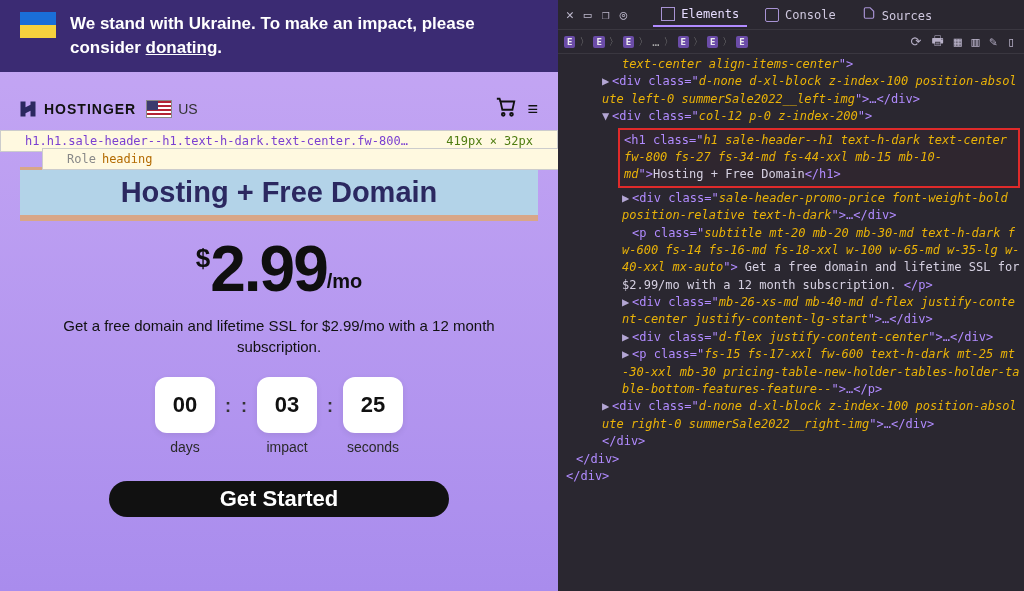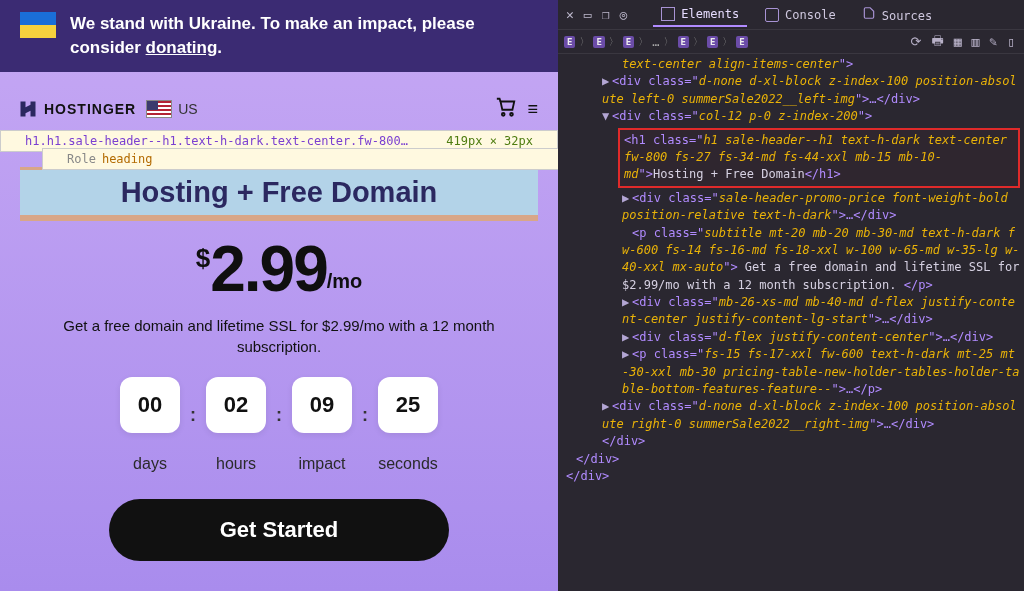--- a/index.html
+++ b/index.html
@@ -38,24 +38,24 @@
 .hero-h1 { background: #b3d3e8; color: #2b2860; font-weight: 800; font-size: 29px; padding: 6px 0; margin: 4px auto 0; width: 100%; border-top: 3px solid #d8a688; border-bottom: 6px solid #d8a688; }
 .price-row { margin-top: 16px; display: inline-flex; align-items: flex-start; color: #0f0f0f; font-weight: 900; }
 .price-currency { font-size: 26px; margin-top: 6px; }
 .price-amount { font-size: 64px; line-height: 1; letter-spacing: -2px; }
 .price-suffix { font-size: 20px; align-self: flex-end; margin-bottom: 8px; font-weight: 700; }
 .hero-sub { font-size: 15px; color: #111; margin-top: 14px; padding: 0 32px; line-height: 1.4; }
 
 .countdown { display: flex; justify-content: center; align-items: center; gap: 10px; margin-top: 20px; }
 .cd-box { background: #fff; border-radius: 12px; width: 60px; height: 56px; display: flex; align-items: center; justify-content: center; font-size: 22px; font-weight: 700; color: #111; box-shadow: 0 2px 6px rgba(0,0,0,0.08); }
 .cd-col { text-align: center; }
-.cd-label { font-size: 16px; color: #2a2a2a; margin-top: 22px; }
+.cd-label { font-size: 14px; color: #2a2a2a; margin-top: 6px; }
 .cd-sep { font-size: 18px; color: #333; font-weight: 700; margin-top: -18px; }
 
-.cta { display: block; margin: 26px auto 0; background: #111; color: #fff; border: none; border-radius: 40px; font-size: 22px; font-weight: 700; padding: 18px 0; width: 340px; cursor: pointer; }
+.cta { display: block; margin: 26px auto 0; background: #111; color: #fff; border: none; border-radius: 40px; font-size: 22px; font-weight: 700; padding: 5px 0; width: 340px; cursor: pointer; }
 
 
 .right { width: 466px; height: 591px; background: #2a2730; color: #ddd; font-family: Menlo, Consolas, monospace; font-size: 12px; display: flex; flex-direction: column; }
 
 .dt-top { display: flex; align-items: center; height: 30px; border-bottom: 1px solid #3a3740; padding: 0 8px; gap: 10px; }
 .dt-ico { color: #bdb8cc; font-size: 13px; cursor: pointer; }
 .dt-tab { display: flex; align-items: flex-end; gap: 6px; padding: 4px 8px; color: #cfc8df; cursor: pointer; }
 .dt-tab.active { color: #e6dcff; border-bottom: 2px solid #b18bff; }
 .dt-tab-ico { width: 14px; height: 14px; border: 1px solid #a893d4; display: inline-block; }
 
@@ -137,27 +137,23 @@
       <span class="price-suffix">/mo</span>
     </div>
     <p class="hero-sub">Get a free domain and lifetime SSL for $2.99/mo with a 12 month subscription.</p>
 
     <div class="countdown">
       <div class="cd-col">
         <div class="cd-box">00</div>
         <div class="cd-label">days</div>
       </div>
       <span class="cd-sep">:</span>
-      <div class="cd-col">
-        <div class="cd-box">02</div>
-        <div class="cd-label">hours</div>
-      </div>
       <span class="cd-sep">:</span>
       <div class="cd-col">
-        <div class="cd-box">09</div>
+        <div class="cd-box">03</div>
         <div class="cd-label">impact</div>
       </div>
       <span class="cd-sep">:</span>
       <div class="cd-col">
         <div class="cd-box">25</div>
         <div class="cd-label">seconds</div>
       </div>
     </div>
 
     <button class="cta">Get Started</button>

